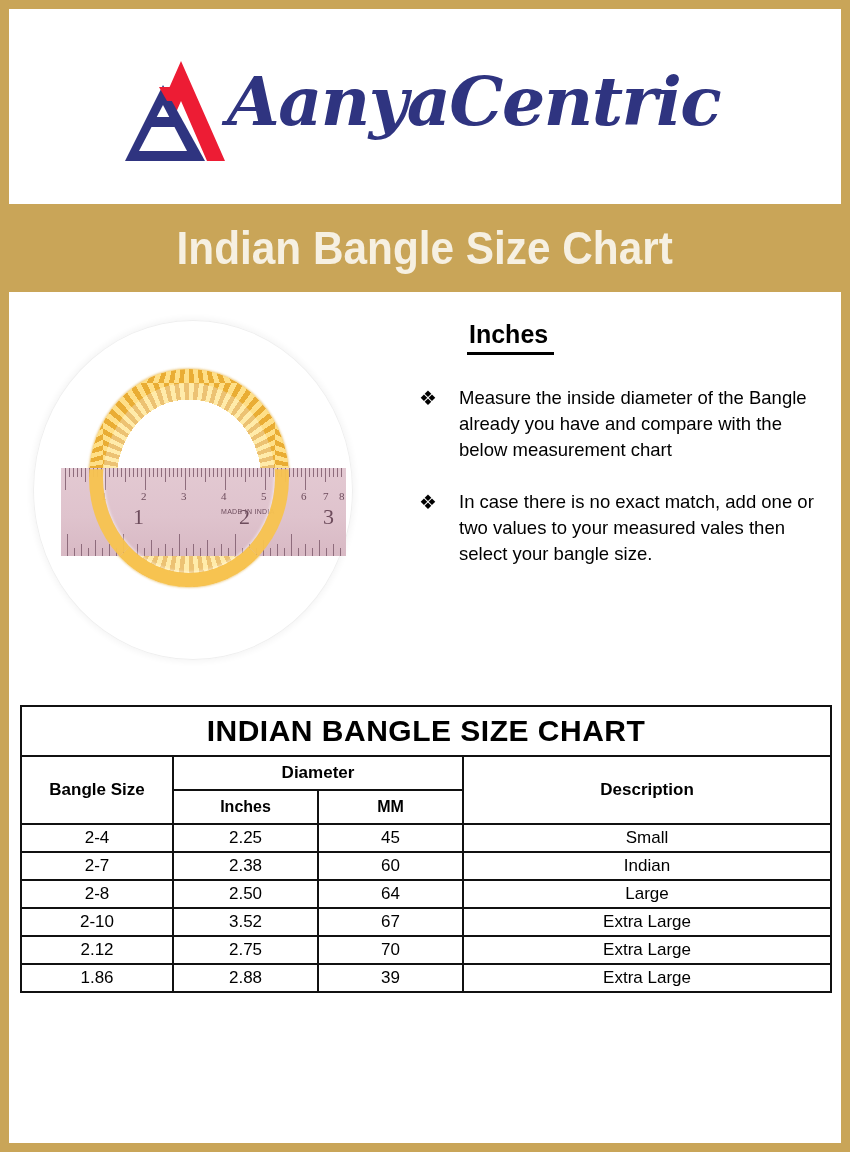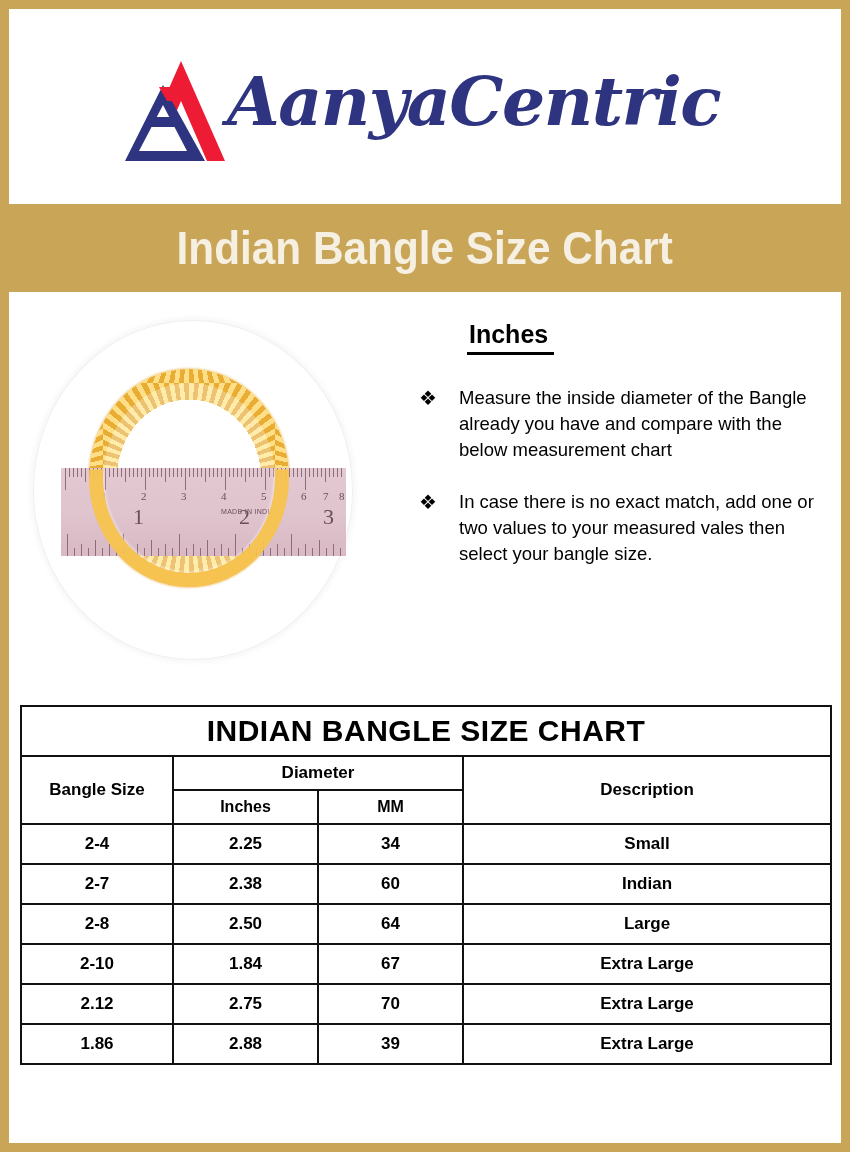--- a/index.html
+++ b/index.html
@@ -239,22 +239,22 @@
     font-size: 16px;
     font-weight: 700;
     height: 34px;
   }
   table.sizechart .hd-span {
     font-size: 17px;
     font-weight: 700;
   }
   table.sizechart td.cell {
     font-size: 17px;
-    font-weight: 700;
-    height: 40px;
+    font-weight: 400;
+    height: 28px;
   }
   .col-size  { width: 152px; }
   .col-in    { width: 145px; }
   .col-mm    { width: 145px; }
   .col-desc  { width: 368px; }
 </style>
 </head>
 <body>
 
 <div class="page">
@@ -458,38 +458,38 @@
           <td class="hd-span" rowspan="2">Description</td>
         </tr>
         <tr>
           <td class="hd-sub">Inches</td>
           <td class="hd-sub">MM</td>
         </tr>
 
         <tr>
           <td class="cell">2-4</td>
           <td class="cell">2.25</td>
-          <td class="cell">34</td>
+          <td class="cell">45</td>
           <td class="cell">Small</td>
         </tr>
         <tr>
           <td class="cell">2-7</td>
           <td class="cell">2.38</td>
           <td class="cell">60</td>
           <td class="cell">Indian</td>
         </tr>
         <tr>
           <td class="cell">2-8</td>
           <td class="cell">2.50</td>
           <td class="cell">64</td>
           <td class="cell">Large</td>
         </tr>
         <tr>
           <td class="cell">2-10</td>
-          <td class="cell">1.84</td>
+          <td class="cell">3.52</td>
           <td class="cell">67</td>
           <td class="cell">Extra Large</td>
         </tr>
         <tr>
           <td class="cell">2.12</td>
           <td class="cell">2.75</td>
           <td class="cell">70</td>
           <td class="cell">Extra Large</td>
         </tr>
         <tr>

